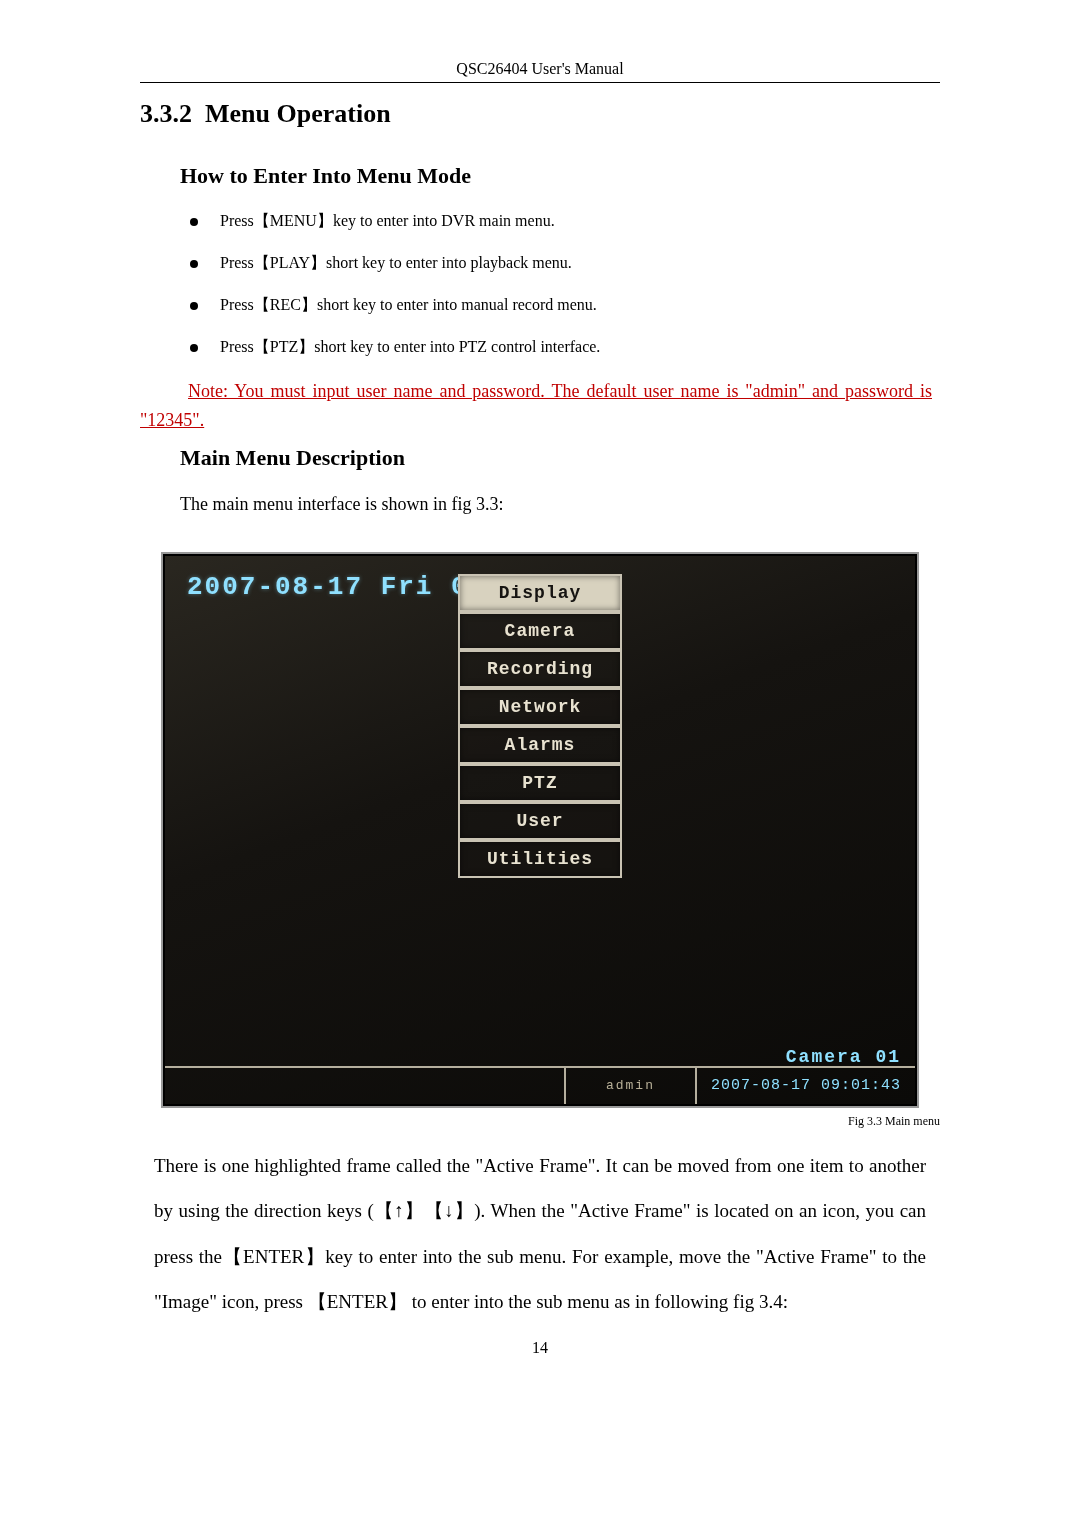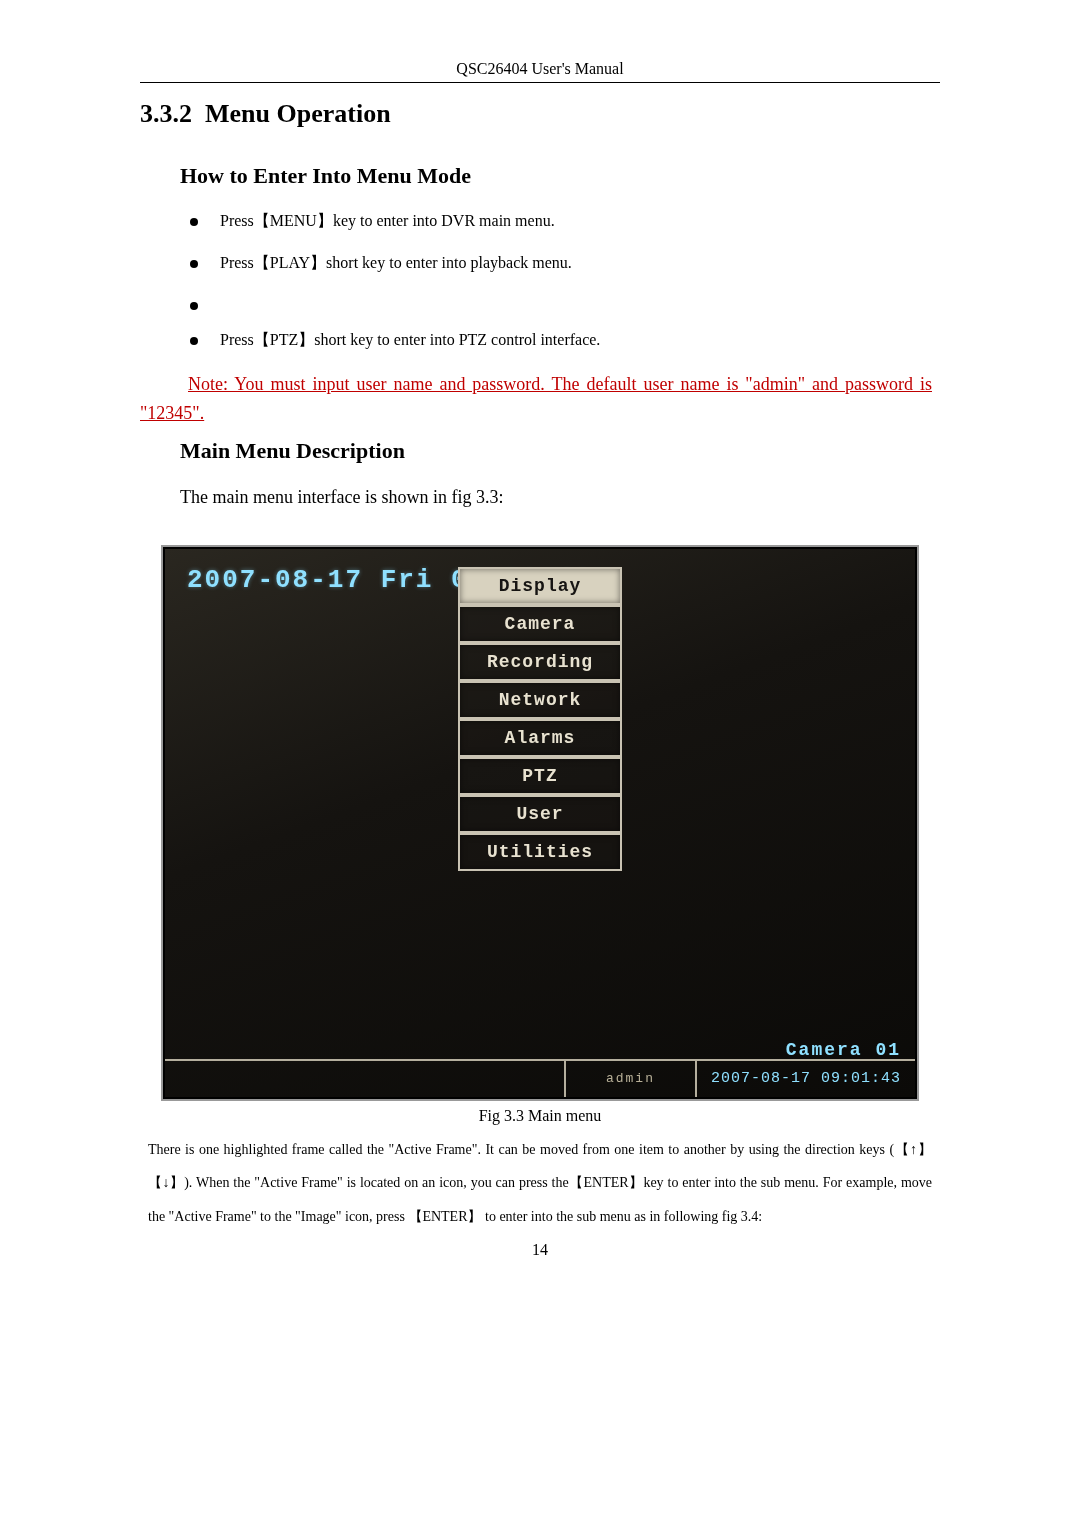--- a/index.html
+++ b/index.html
@@ -167,29 +167,29 @@
   .dvr-cam-label {
     position: absolute;
     top: -20px;
     right: 14px;
     color: #8fe0ff;
     font-size: 18px;
     font-weight: bold;
     letter-spacing: 2px;
   }
   .fig-caption {
-    text-align: center;
-    font-size: 16px;
+    text-align: right;
+    font-size: 12px;
     margin: 4px 0 4px 0;
   }
   .para {
-    font-size: 14px;
+    font-size: 19px;
     line-height: 2.4;
     text-align: justify;
-    margin: 8px;
+    margin: 14px;
   }
   .page-num {
     text-align: center;
     font-size: 16px;
     margin-top: 2px;
   }
 </style>
 </head>
 <body>
 
@@ -208,20 +208,21 @@
     <li>
         <span class="bullet-dot"></span>
         <span>Press【MENU】key to enter into DVR main menu.</span>
       </li>
     <li>
         <span class="bullet-dot"></span>
         <span>Press【PLAY】short key to enter into playback menu.</span>
       </li>
     <li>
         <span class="bullet-dot"></span>
+        <span>Press【REC】short key to enter into manual record menu.</span>
       </li>
     <li>
         <span class="bullet-dot"></span>
         <span>Press【PTZ】short key to enter into PTZ control interface.</span>
       </li>
   </ul>
 
   <p class="note"><span class="note-indent"></span><span>Note: You must input user name and password. The default user name is "admin" and password is "12345".</span></p>
 
   <div class="h3">Main Menu Description</div>

